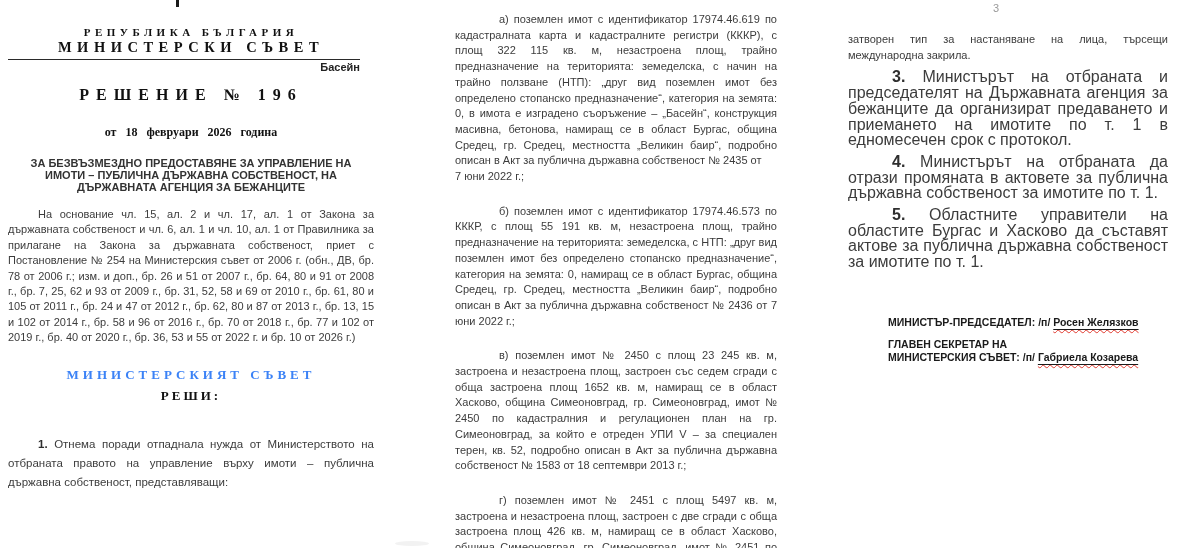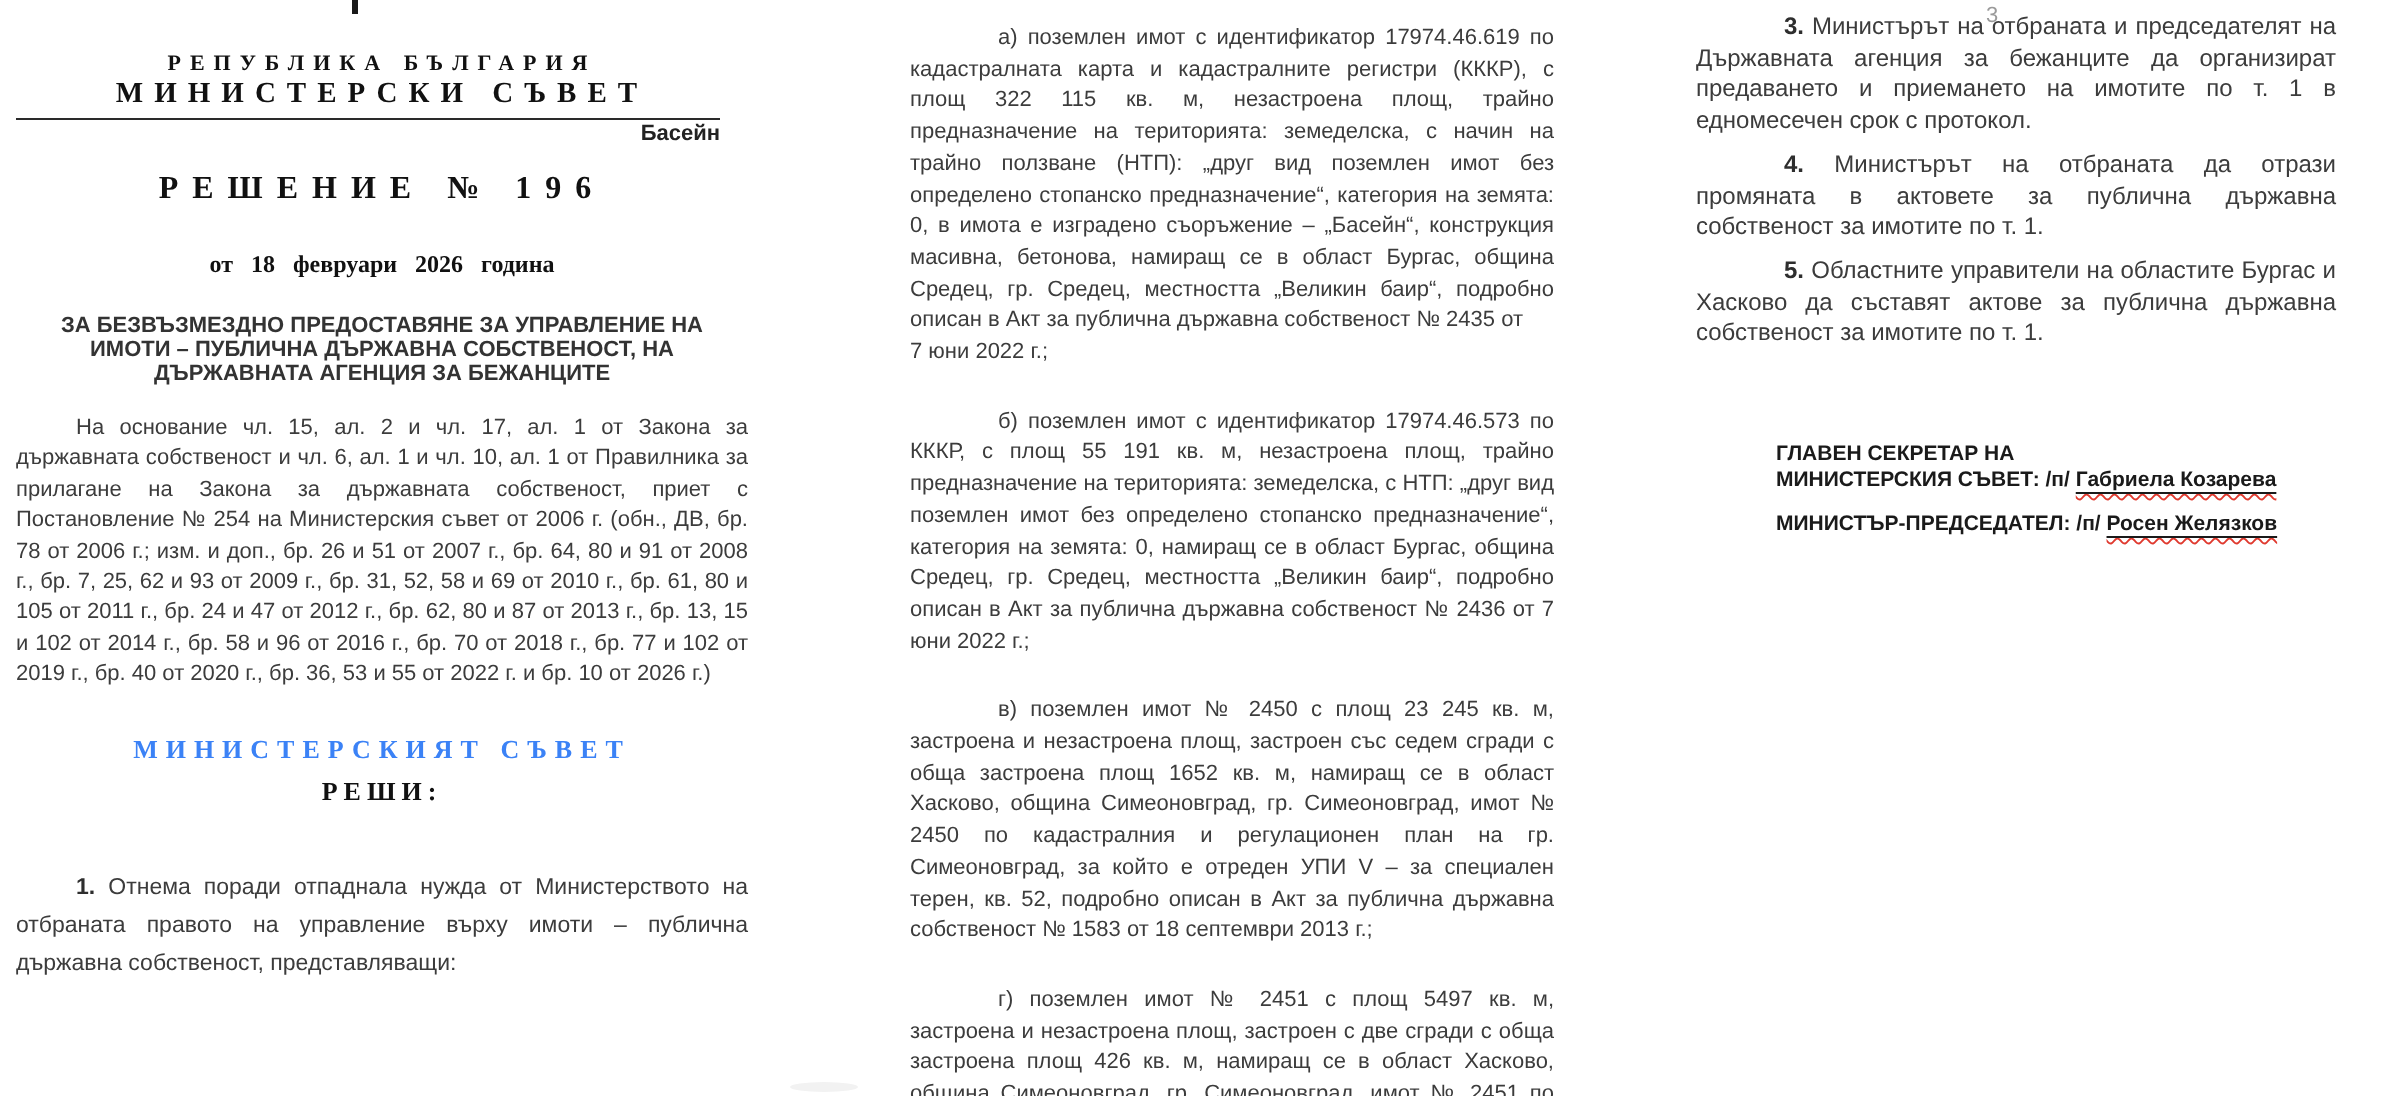--- a/index.html
+++ b/index.html
@@ -27,21 +27,21 @@
   .resolve-h1{margin-top:21px;text-align:center;font-family:"Liberation Serif",serif;
               font-weight:bold;font-size:13px;letter-spacing:4px;color:#3b82f6;}
   .resolve-h2{margin-top:5px;text-align:center;font-family:"Liberation Serif",serif;
               font-weight:bold;font-size:13px;letter-spacing:3px;color:#111;}
   .p1{margin:31px 0 0;font-size:11.5px;line-height:19px;text-align:justify;text-indent:30px;}
   .pnum{color:#2e2e2e;}
 
   
   .item{margin:0;font-size:11px;line-height:15.7px;text-align:justify;text-indent:44px;white-space:pre-line;}
   .item+.item{margin-top:19px;}
-  .bp{margin:6px 0 0;font-size:12px;line-height:15.7px;text-align:justify;text-indent:44px;}
+  .bp{margin:6px 0 0;font-size:16px;line-height:15.7px;text-align:justify;text-indent:44px;}
   .col2 .first{margin-top:12px;}
   .pageno{position:absolute;left:145px;top:2px;font-size:11px;color:#9a9a9a;}
   .cont{margin:32px 0 0;font-size:11px;line-height:15.7px;text-align:justify;text-indent:0;}
 
   
   .sigs{margin-top:46px;padding-left:40px;font-size:10.5px;font-weight:bold;color:#1a1a1a;line-height:13px;}
   .sig+.sig{margin-top:9px;}
   .sig-role{white-space:pre-line;}
   .spell{text-decoration:underline wavy #e03a2f;text-decoration-thickness:1px;text-underline-offset:3px;}
   .sig-name{text-decoration:underline solid #1a1a1a;text-decoration-thickness:1px;}
@@ -73,33 +73,34 @@
     <p class="item first">а) поземлен имот с идентификатор 17974.46.619 по кадастралната карта и кадастралните регистри (КККР), с площ 322 115 кв. м, незастроена площ, трайно предназначение на територията: земеделска, с начин на трайно ползване (НТП): „друг вид поземлен имот без определено стопанско предназначение“, категория на земята: 0, в имота е изградено съоръжение – „Басейн“, конструкция масивна, бетонова, намиращ се в област Бургас, община Средец, гр. Средец, местността „Великин баир“, подробно описан в Акт за публична държавна собственост № 2435 от
 7 юни 2022 г.;</p>
     <p class="item">б) поземлен имот с идентификатор 17974.46.573 по КККР, с площ 55 191 кв. м, незастроена площ, трайно предназначение на територията: земеделска, с НТП: „друг вид поземлен имот без определено стопанско предназначение“, категория на земята: 0, намиращ се в област Бургас, община Средец, гр. Средец, местността „Великин баир“, подробно описан в Акт за публична държавна собственост № 2436 от 7 юни 2022 г.;</p>
     <p class="item">в) поземлен имот № 2450 с площ 23 245 кв. м, застроена и незастроена площ, застроен със седем сгради с обща застроена площ 1652 кв. м, намиращ се в област Хасково, община Симеоновград, гр. Симеоновград, имот № 2450 по кадастралния и регулационен план на гр. Симеоновград, за който е отреден УПИ V – за специален терен, кв. 52, подробно описан в Акт за публична държавна собственост № 1583 от 18 септември 2013 г.;</p>
     <p class="item">г) поземлен имот № 2451 с площ 5497 кв. м, застроена и незастроена площ, застроен с две сгради с обща застроена площ 426 кв. м, намиращ се в област Хасково, община Симеоновград, гр. Симеоновград, имот № 2451 по кадастралния и регулационен план на гр. Симеоновград, за който е отреден УПИ V – за специален терен, кв. 52, подробно описан в Акт за публична държавна собственост № 1584 от 18 септември 2013 г.</p>
 
   </div>
 
   <div class="col col3">
     <div class="pageno">3</div>
+    <p class="cont">затворен тип за настаняване на лица, търсещи международна закрила.</p>
     <p class="bp"><b class="pnum">3.</b> <span>Министърът на отбраната и председателят на Държавната агенция за бежанците да организират предаването и приемането на имотите по т. 1 в едномесечен срок с протокол.</span></p>
     <p class="bp"><b class="pnum">4.</b> <span>Министърът на отбраната да отрази промяната в актовете за публична държавна собственост за имотите по т. 1.</span></p>
     <p class="bp"><b class="pnum">5.</b> <span>Областните управители на областите Бургас и Хасково да съставят актове за публична държавна собственост за имотите по т. 1.</span></p>
 
     <div class="sigs">
       <div class="sig">
+        <span class="sig-role">МИНИСТЪР-ПРЕДСЕДАТЕЛ:</span>
+        <span class="sig-note">/п/</span>
+        <span class="spell"><span class="sig-name">Росен Желязков</span></span>
+      </div>
+      <div class="sig">
         <span class="sig-role">ГЛАВЕН СЕКРЕТАР НА
 МИНИСТЕРСКИЯ СЪВЕТ:</span>
         <span class="sig-note">/п/</span>
         <span class="spell"><span class="sig-name">Габриела Козарева</span></span>
-      </div>
-      <div class="sig">
-        <span class="sig-role">МИНИСТЪР-ПРЕДСЕДАТЕЛ:</span>
-        <span class="sig-note">/п/</span>
-        <span class="spell"><span class="sig-name">Росен Желязков</span></span>
       </div>
     </div>
   </div>
 
   <div class="smudge"></div>
 </div>
 
 </body></html>

